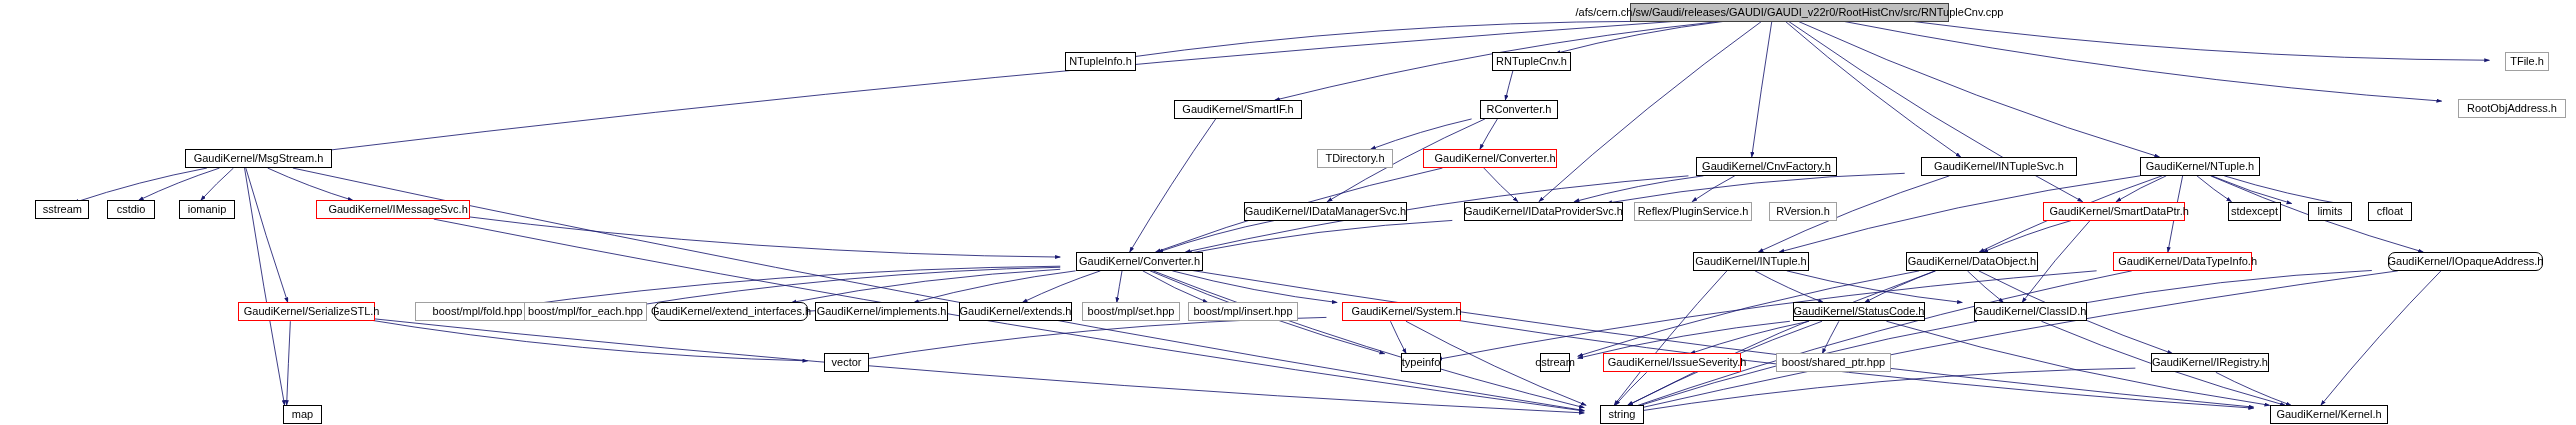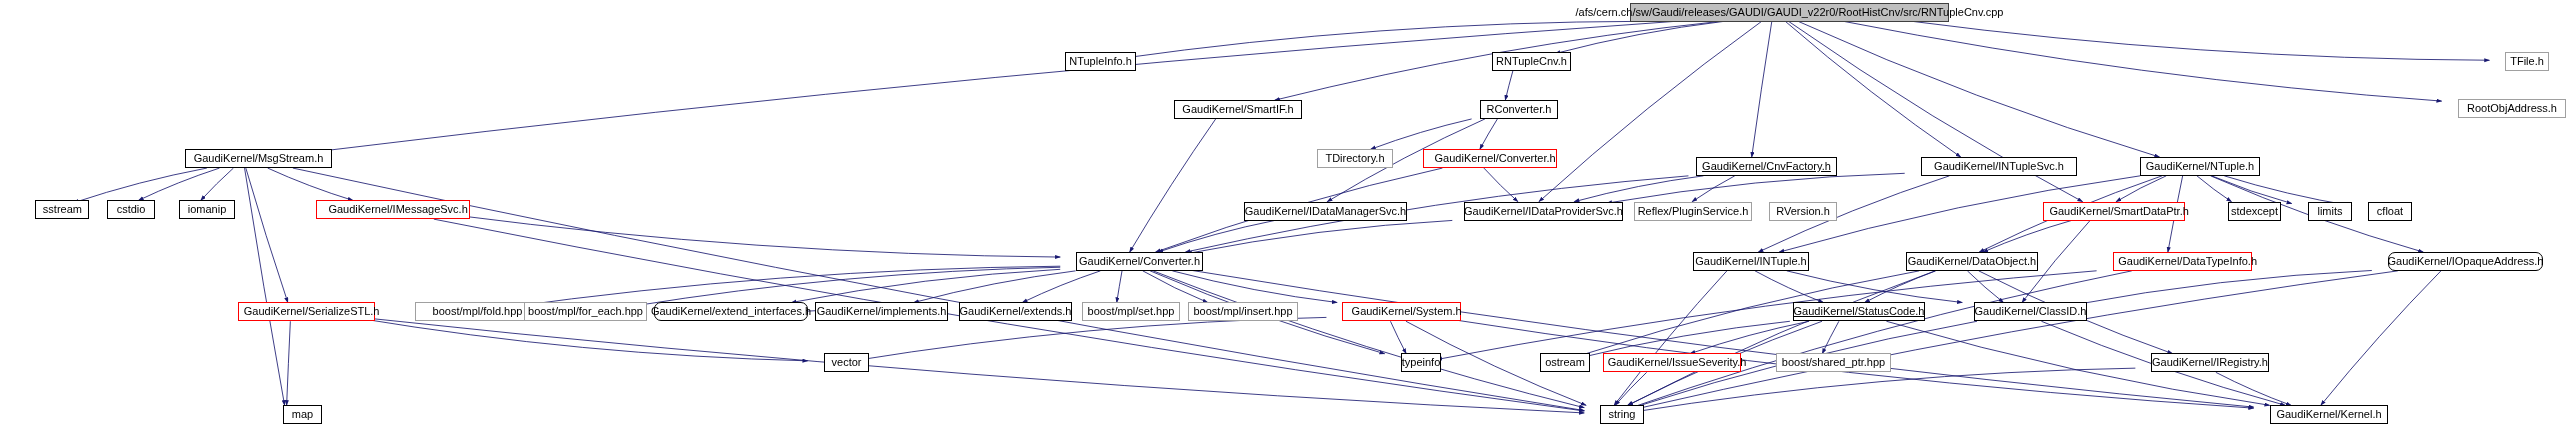--- a/index.html
+++ b/index.html
@@ -282,21 +282,21 @@
       </div>
       <div class="node" style="left: 1958px; top: 302px; width: 113px;">
         <span>GaudiKernel/ClassID.h</span>
       </div>
       <div class="node" style="left: 808px; top: 353px; width: 45px;">
         <span>vector</span>
       </div>
       <div class="node" style="left: 1385px; top: 353px; width: 40px;">
         <span>typeinfo</span>
       </div>
-      <div class="node" style="left: 1524px; top: 353px; width: 50px; text-align: center;">
+      <div class="node" style="left: 1524px; top: 353px; width: 30px; text-align: center;">
         <span>ostream</span>
       </div>
       <div class="node red" style="left: 1587px; top: 353px; width: 138px;">
         <span>GaudiKernel/IssueSeverity.h</span>
       </div>
       <div class="node grey" style="left: 1760px; top: 353px; width: 115px;">
         <span>boost/shared_ptr.hpp</span>
       </div>
       <div class="node" style="left: 2135px; top: 353px; width: 118px;">
         <span>GaudiKernel/IRegistry.h</span>

